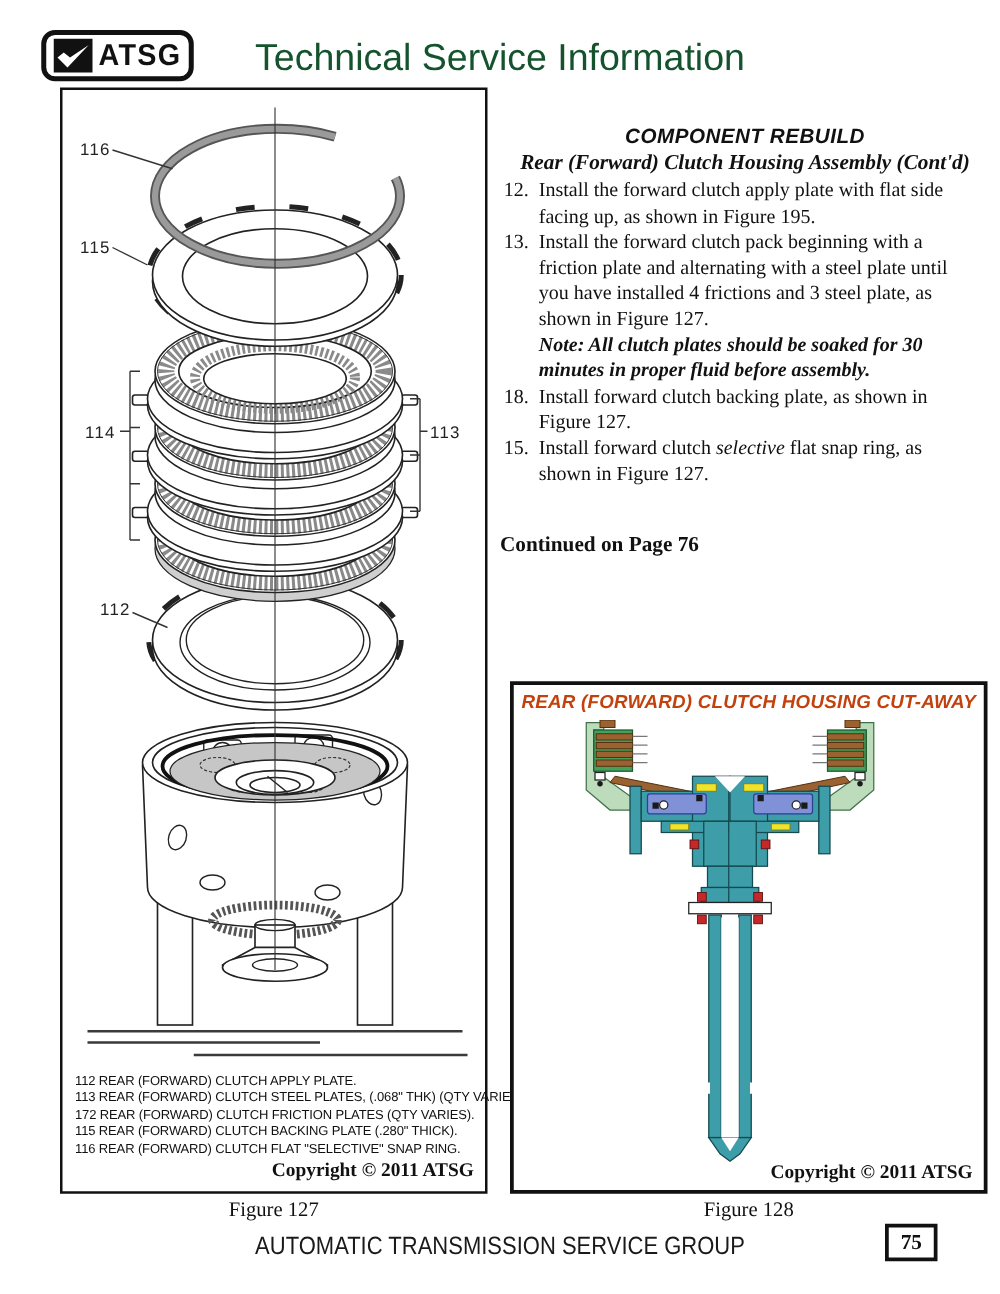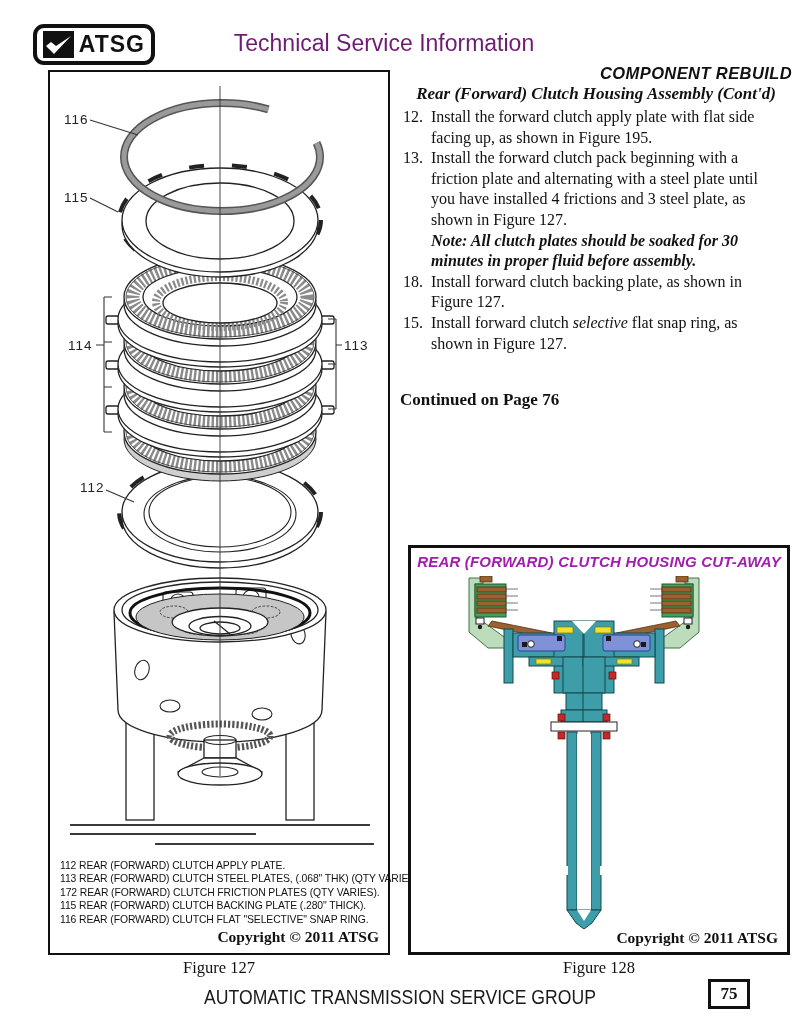--- a/index.html
+++ b/index.html
@@ -6,53 +6,53 @@
   html,body { width:800px; height:1035px; background:#fff; }
   body { position:relative; font-family:"Liberation Serif", serif; color:#111; overflow:hidden; }
 
   
   .logo { position:absolute; left:33px; top:24px; width:122px; height:41px;
           border:4px solid #111; border-radius:11px; background:#fff;
           display:flex; align-items:center; padding:3px 6px; gap:5px; }
   .logo-check { width:34px; height:27px; background:#111; display:flex; align-items:center; justify-content:center; }
   .logo-text { font-family:"Liberation Sans", sans-serif; font-weight:900; font-size:23px;
                letter-spacing:1px; color:#111; transform:scaleY(1.05); }
-  .page-title { position:absolute; left:164px; top:30px; width:440px; text-align:center;
-                font-family:"Liberation Sans", sans-serif; font-size:23px; color:#701a75; }
+  .page-title { position:absolute; left:180px; top:30px; width:440px; text-align:center;
+                font-family:"Liberation Sans", sans-serif; font-size:30px; color:#14532d; }
 
   
   .fig127 { position:absolute; left:48px; top:70px; width:342px; height:885px; border:2px solid #111; background:#fff; }
   .fig127 svg { position:absolute; left:0; top:0; }
   .rule { position:absolute; background:#3a3a3a; height:2px; }
   .rule1 { left:20px; right:18px; top:752px; }
   .rule2 { left:20px; width:186px; top:761px; }
   .rule3 { left:105px; right:14px; top:771px; }
   .legend { position:absolute; left:10px; top:787px; font-family:"Liberation Sans", sans-serif;
             font-size:10.4px; line-height:13.4px; letter-spacing:-0.1px; white-space:nowrap; color:#111; }
   .fig-copyright { position:absolute; right:9px; top:856px; font-weight:bold; font-size:15.5px; }
   .caption { position:absolute; top:958px; text-align:center; font-size:16.5px; }
   .cap127 { left:48px; width:342px; }
   .cap128 { left:408px; width:382px; }
 
   
   .rebuild { position:absolute; left:400px; top:64px; width:392px; }
-  .rb-head { text-align:right; font-family:"Liberation Sans", sans-serif; font-weight:bold; font-style:italic;
-             font-size:16.5px; letter-spacing:0.4px; }
+  .rb-head { text-align:center; font-family:"Liberation Sans", sans-serif; font-weight:bold; font-style:italic;
+             font-size:16.5px; letter-spacing:0.4px;margin-top:36px; }
   .rb-sub  { text-align:center; font-weight:bold; font-style:italic; font-size:17px; margin-top:1px; }
   .steps { margin-top:3px; }
   .step { position:relative; padding-left:31px; padding-right:12px; font-size:16px; line-height:20.6px; }
   .step .num { position:absolute; left:3px; top:0; }
   .rb-note { margin-left:31px; width:336px; font-weight:bold; font-style:italic; font-size:16px; line-height:20.6px; }
   .continued { text-align:left; font-weight:bold; font-size:17px; margin-top:36px; }
 
   
   .fig128 { position:absolute; left:408px; top:545px; width:382px; height:410px; border:3px solid #111; background:#fff; }
   .fig128-title { position:absolute; left:0; top:5px; width:100%; text-align:center;
                   font-family:"Liberation Sans", sans-serif; font-weight:bold; font-style:italic;
-                  font-size:15px; letter-spacing:0.2px; color:#a21caf; }
+                  font-size:15px; letter-spacing:0.2px; color:#c2410c; }
   .fig128 svg { position:absolute; left:0; top:28px; }
   .fig128 .fig-copyright { top:auto; bottom:5px; }
 
   
   .footer-org { position:absolute; left:0; top:986px; width:800px; text-align:center;
                 font-family:"Liberation Sans", sans-serif; font-size:20px; letter-spacing:0px;
                 transform:scaleX(0.88); color:#1a1a1a; }
   .page-num { position:absolute; left:708px; top:979px; width:42px; height:30px; border:3px solid #111;
               display:flex; align-items:center; justify-content:center;
               font-weight:bold; font-size:17px; }

